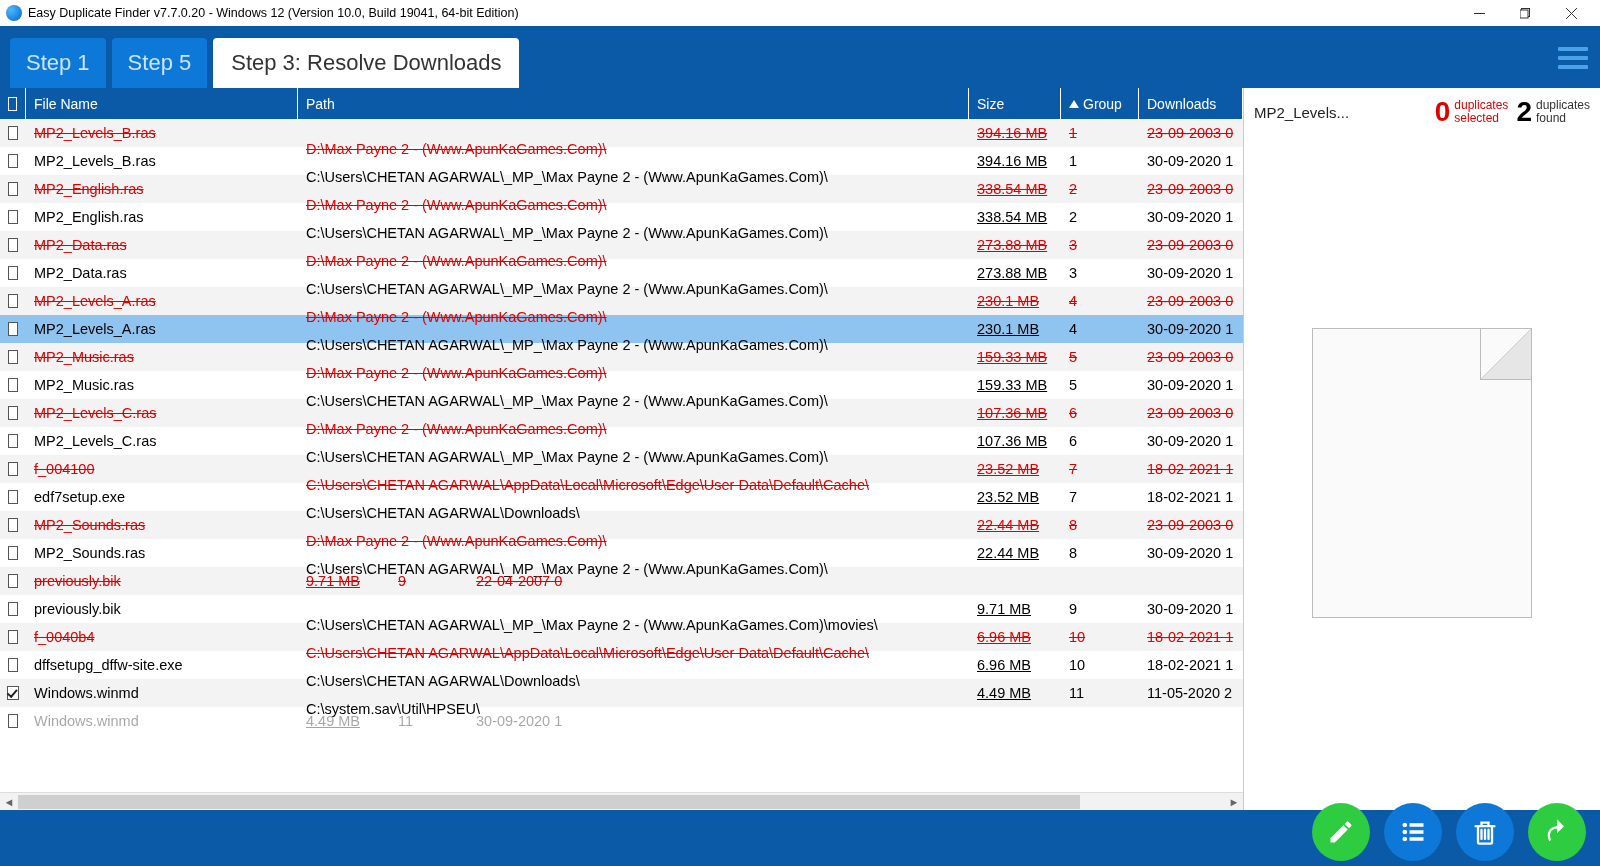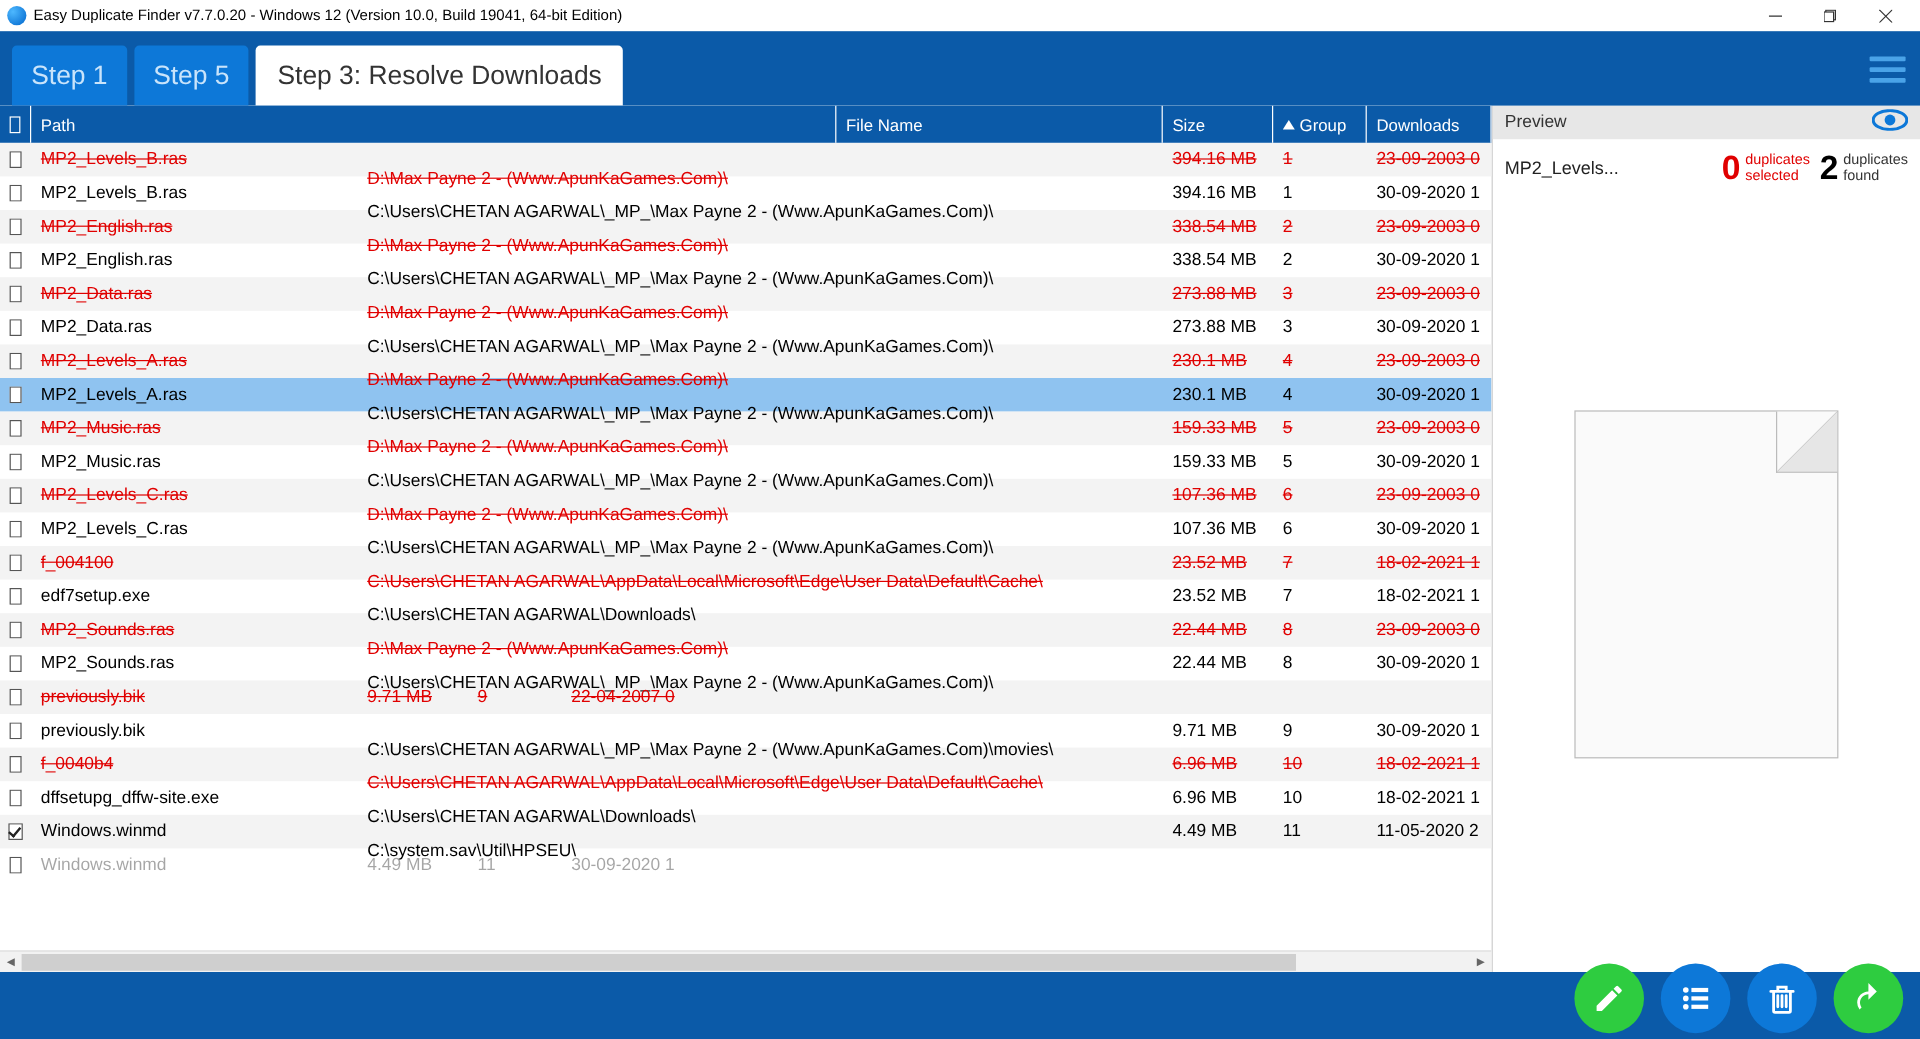--- a/index.html
+++ b/index.html
@@ -46,21 +46,21 @@
   
   
   .row { display: flex; height: 28px; align-items: center; font-size: 14.5px; }
   .row.alt { background: #f3f3f3; }
   .row.selected { background: #8fc3f0; }
   .row.struck { color: #e00000; text-decoration: line-through; }
   .row .cell { padding: 0 8px; overflow: hidden; white-space: nowrap; text-overflow: ellipsis; }
   .row .chk-col { width: 26px; display: flex; justify-content: center; }
   .row .name-col { width: 272px; }
   .row .path-col { flex: 1; margin-top: 32px; }
-  .row .size-col { width: 92px; }
+  .row .size-col { width: 92px; text-decoration: underline; }
   .row .group-col { width: 78px; }
   .row .mod-col { width: 104px; }
   
   .hscroll { height: 18px; background: #f2f2f2; display: flex; align-items: center; border-top: 1px solid #ddd; }
   .hscroll .arrow { width: 18px; text-align: center; color: #666; font-size: 11px; }
   .hscroll .track { flex: 1; height: 14px; background: #f2f2f2; position: relative; }
   .hscroll .thumb { position: absolute; left: 0; top: 0; height: 100%; width: 88%; background: #cfcfcf; }
   
   
   .preview-header { height: 28px; background: #e7e7e7; display: flex; align-items: center; padding: 0 10px; font-size: 14.5px; color: #333; }
@@ -120,22 +120,22 @@
     </div>
 </div>
 
 <div class="main">
   <div class="left-pane">
     <div class="grid-wrap">
       <div class="grid-header">
         <div class="hcell chk-col">
             <span class="chk header"></span>
           </div>
+        <div class="hcell name-col">File Name</div>
         <div class="hcell path-col">Path</div>
-        <div class="hcell name-col">File Name</div>
         <div class="hcell size-col">Size</div>
         <div class="hcell group-col">
             <span class="sort-tri"></span>
             <span>Group</span>
           </div>
         <div class="hcell mod-col">Downloads</div>
       </div>
       <div class="grid-scroll" id="rows-host">
           <div class="row alt struck">
             <div class="cell chk-col">
@@ -360,29 +360,20 @@
         <div class="arrow">◄</div>
         <div class="track">
             <div class="thumb"></div>
           </div>
         <div class="arrow">►</div>
       </div>
     </div>
   </div>
 
   <div class="right-pane">
-    <div class="preview-header">
-      <span>Preview</span>
-      <span class="eye-icon">
-        <svg width="30" height="18" viewBox="0 0 30 18">
-            <ellipse cx="15" cy="9" rx="14" ry="8" fill="none" stroke="#0d78d8" stroke-width="2.5"></ellipse>
-            <circle cx="15" cy="9" r="4.5" fill="#0d78d8"></circle>
-          </svg>
-      </span>
-    </div>
     <div class="stats-row">
       <span class="stats-file">MP2_Levels...</span>
       <span class="statblock">
         <span class="bignum red">0</span>
         <span class="statlbl red" style="white-space:pre">duplicates
 selected</span>
       </span>
       <span class="statblock">
         <span class="bignum">2</span>
         <span class="statlbl" style="white-space:pre">duplicates

